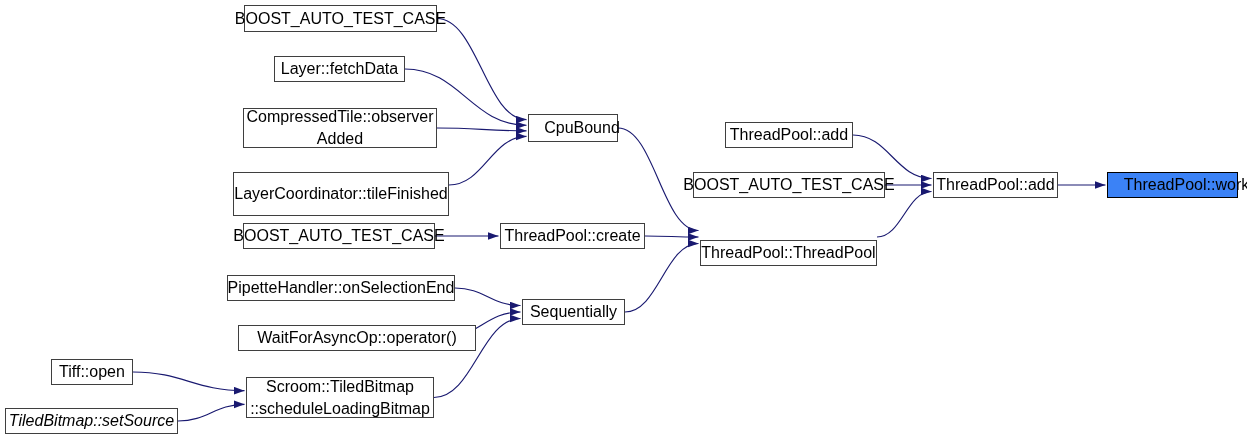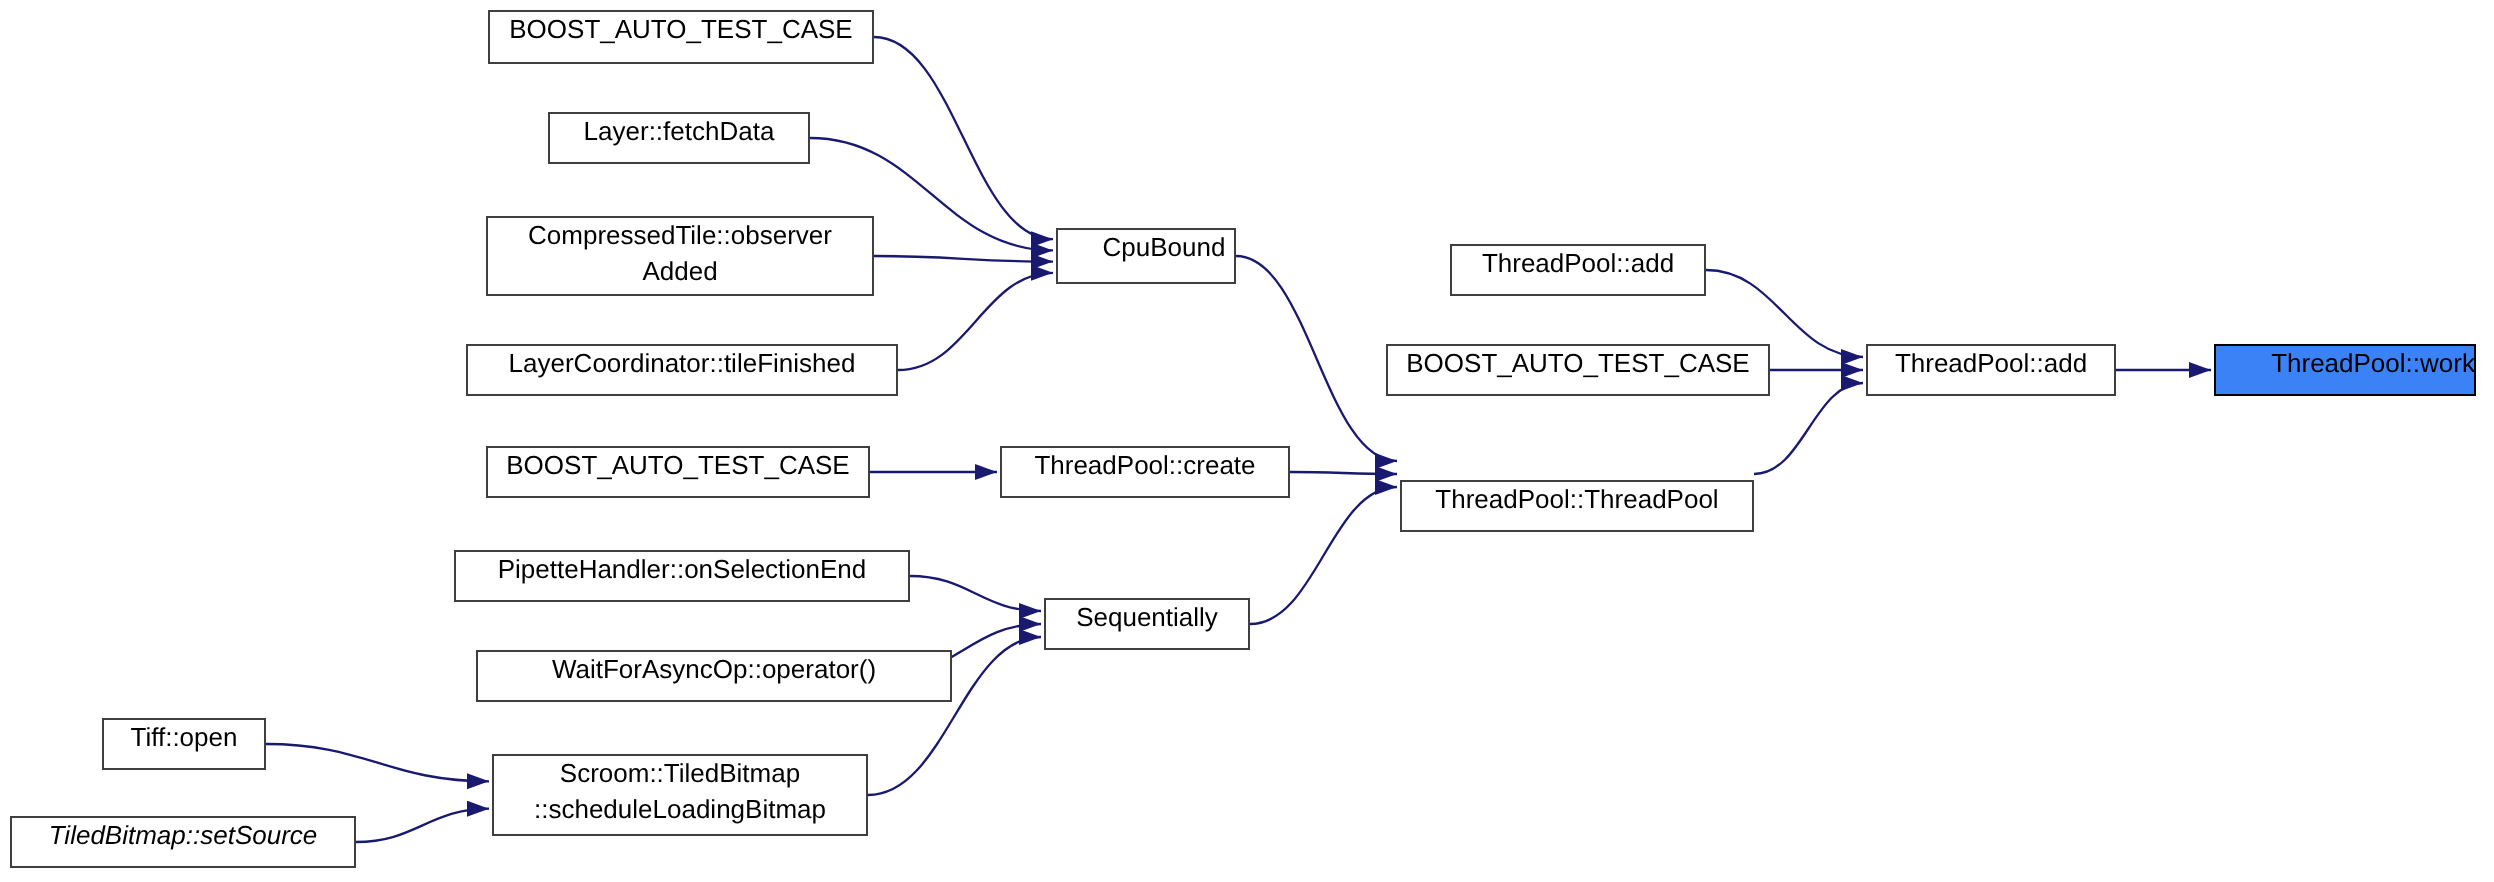--- a/index.html
+++ b/index.html
@@ -17,47 +17,48 @@
   }
   #edges {
     position: absolute;
     left: 0;
     top: 0;
     pointer-events: none;
   }
   .node {
     position: absolute;
     display: flex;
+    align-items: center;
     justify-content: center;
     box-sizing: border-box;
     background: #ffffff;
     border: 1.4px solid #3f3f3f;
     color: #000000;
-    font-size: 13px;
+    font-size: 16px;
     line-height: 1.35;
     text-align: center;
     white-space: pre-line;
     cursor: pointer;
   }
   .node.highlight {
     background: #3b82f6;
     border-color: #000000;
     cursor: default;
     padding-left: 28px;
   }
   .edge {
     fill: none;
     stroke: #191970;
     stroke-width: 1.15px;
   }
   
   #n-batc-top            { left: 244px; top: 5px;   width: 193px; height: 27px; }
   #n-layer-fetchdata     { left: 274px; top: 56px;  width: 131px; height: 26px; }
   #n-compressedtile-observeradded { left: 243px; top: 108px; width: 194px; height: 40px; }
-  #n-layercoordinator-tilefinished { left: 233px; top: 172px; width: 216px; height: 26px; }
+  #n-layercoordinator-tilefinished { left: 233px; top: 172px; width: 216px; height: 44px; }
   #n-cpubound            { left: 528px; top: 114px; width: 90px;  height: 28px; padding-left: 18px; }
   #n-threadpool-add-caller { left: 725px; top: 122px; width: 128px; height: 26px; }
   #n-batc-right          { left: 693px; top: 172px; width: 192px; height: 26px; }
   #n-threadpool-add      { left: 933px; top: 172px; width: 125px; height: 26px; }
   #n-threadpool-work     { left: 1107px; top: 172px; width: 131px; height: 26px; }
   #n-batc-mid            { left: 243px; top: 223px; width: 192px; height: 26px; }
   #n-threadpool-create   { left: 500px; top: 223px; width: 145px; height: 26px; }
   #n-threadpool-threadpool { left: 700px; top: 224px; width: 177px; height: 26px; margin-top: 16px; }
   #n-pipettehandler-onselectionend { left: 227px; top: 275px; width: 228px; height: 26px; }
   #n-waitforasyncop-operator { left: 238px; top: 325px; width: 238px; height: 26px; }

